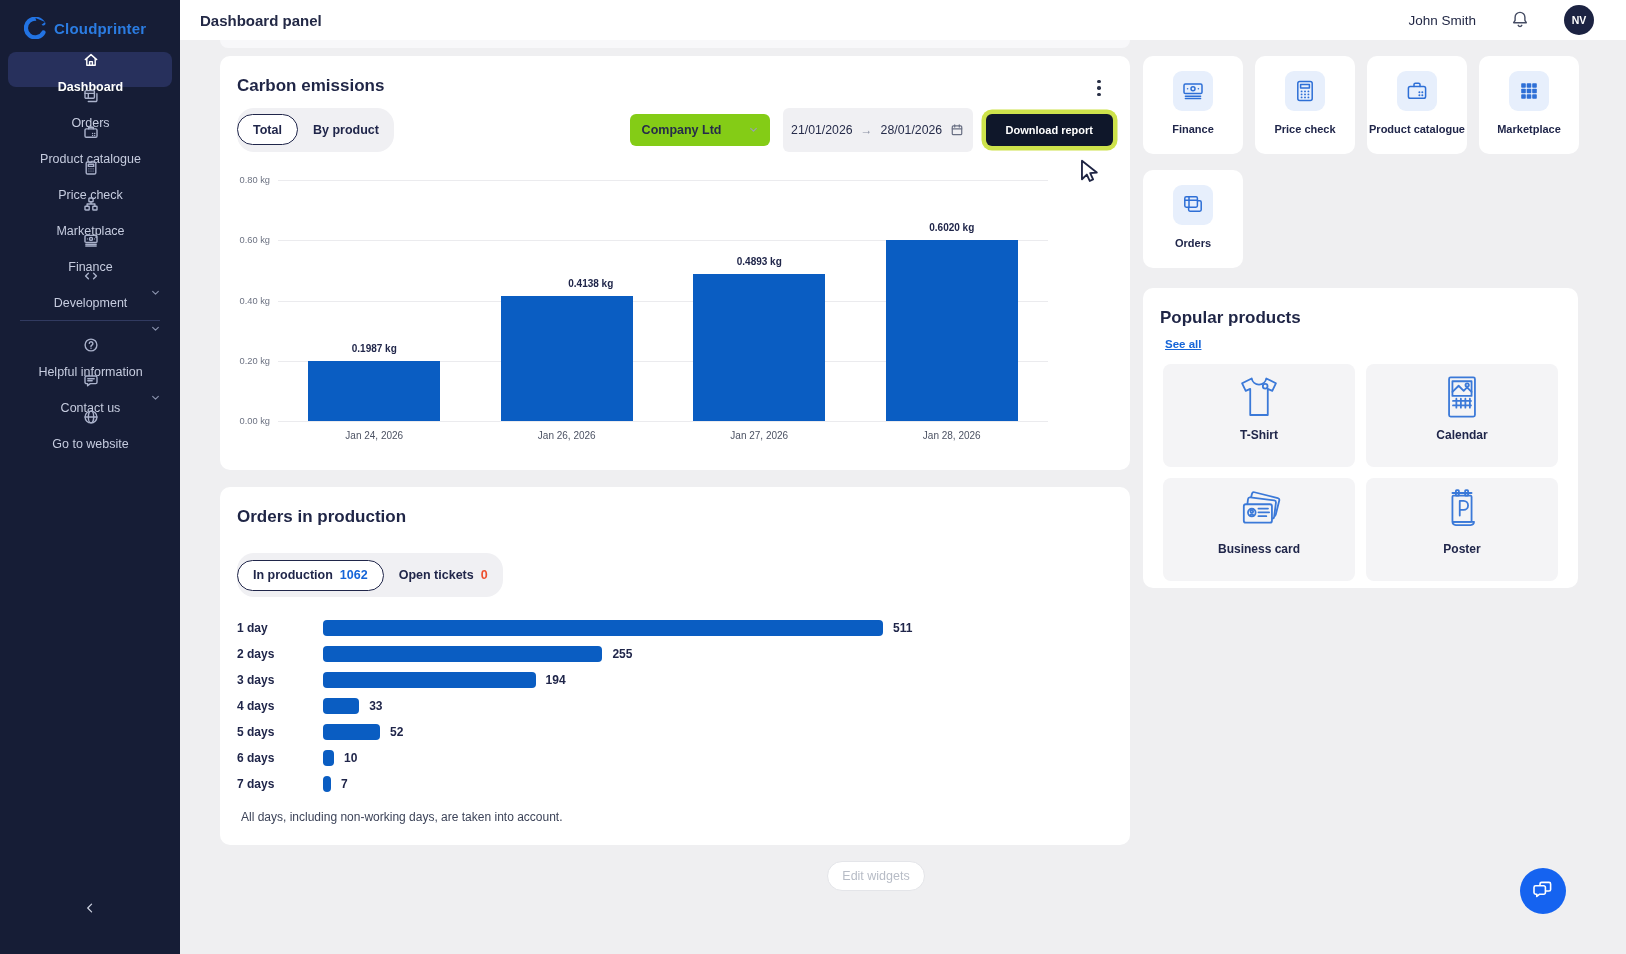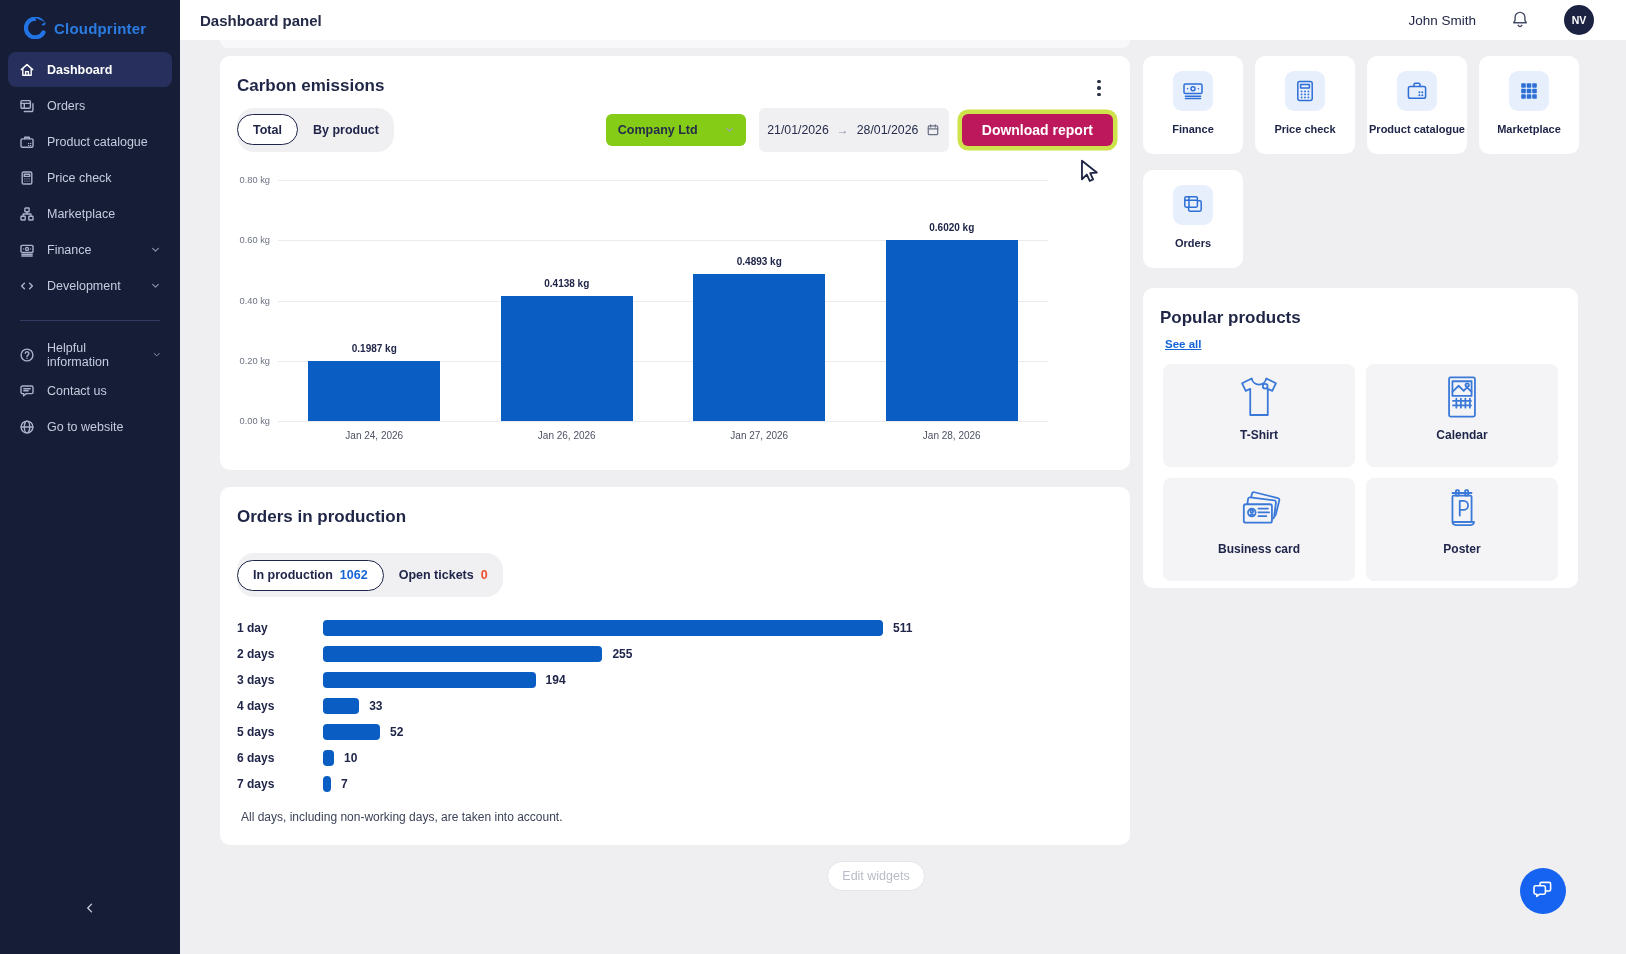--- a/index.html
+++ b/index.html
@@ -6,21 +6,21 @@
   html,body { width:1626px; height:954px; font-family:"Liberation Sans", sans-serif; }
   .app { position:relative; width:1626px; height:954px; background:#efeff1; overflow:hidden; }
 
   
   .sidebar { position:absolute; left:0; top:0; width:180px; height:954px; background:#161d36; color:#c6ccdf; }
   .logo { display:flex; align-items:center; gap:8px; padding:12px 0 0 24px; height:44px; cursor:pointer; }
   .logo-mark { width:22px; height:22px; }
   .logo-text { color:#2b7ce2; font-size:15px; font-weight:700; letter-spacing:.2px; }
   .nav { padding:8px 8px 0 8px; }
   .nav-item { position:relative; display:flex; align-items:center; gap:12px; height:35px; padding:0 10px 0 11px;
-              border-radius:8px; font-size:12.5px; color:#c6ccdf; cursor:pointer; margin-bottom:1px; }
+              border-radius:8px; font-size:12.5px; color:#c6ccdf; cursor:pointer; margin-bottom:1px;flex-direction:column; }
   .nav-item.active { background:#27305c; color:#ffffff; font-weight:700; }
   .nav-ico { width:16px; height:16px; flex:0 0 16px; color:#aab2cb; }
   .nav-item.active .nav-ico { color:#ffffff; }
   .nav-chev { width:13px; height:13px; margin-left:auto; color:#8a92ad; }
   .nav-divider { height:1px; background:#313a60; margin:17px 20px 16px 20px; }
   .ico svg, .nav-ico svg, .nav-chev svg { width:100%; height:100%; fill:none; stroke:currentColor;
       stroke-width:1.4; stroke-linecap:round; stroke-linejoin:round; display:block; }
   .collapse-btn { position:absolute; left:0; right:0; bottom:36px; text-align:center; color:#cfd4e2;
       font-size:15px; cursor:pointer; }
   .collapse-btn .ico { width:14px; height:14px; display:inline-block; }
@@ -55,22 +55,22 @@
   .tab-pill .cnt-blue { color:#1565d8; }
   .tab-pill .cnt-red { color:#ee4f2e; }
   .ctrl-right { margin-left:auto; display:flex; align-items:center; gap:13px; }
   .select-box { width:140px; height:32px; background:#84cc16; border-radius:6px; display:flex; align-items:center;
                 padding:0 10px 0 12px; font-size:12.5px; font-weight:700; color:#262c4a; cursor:pointer; }
   .select-box .ico { width:13px; height:13px; margin-left:auto; color:#9aa0b0; }
   .date-box { width:190px; height:44px; background:#f0f0f3; border-radius:6px; display:flex; align-items:center;
               justify-content:center; gap:8px; font-size:12.3px; color:#262c4a; cursor:pointer; }
   .date-box .arrow { color:#8a90a2; font-size:12px; }
   .date-box .ico { width:14px; height:14px; color:#6a7084; }
-  .btn-primary { height:32px; padding:0 20px; background:#be185d; color:#ffffff; border:none; border-radius:6px;
-                 font-size:14px; font-weight:600; font-family:inherit; cursor:pointer;
+  .btn-primary { height:32px; padding:0 20px; background:#0f172a; color:#ffffff; border:none; border-radius:6px;
+                 font-size:11px; font-weight:600; font-family:inherit; cursor:pointer;
                  box-shadow:0 0 0 4.5px #cde24b; }
   
   .chart { position:absolute; left:20px; top:114px; width:808px; height:276px; }
   .yaxis { position:absolute; left:0; top:10px; width:30px; height:241px; }
   .ytick { position:absolute; right:0; transform:translateY(-50%); font-size:9.3px; color:#6c7282; white-space:nowrap; }
   .plot { position:absolute; left:38px; top:10px; width:770px; height:241px; }
   .gridline { position:absolute; left:0; right:0; height:1px; background:#ebebee; }
   .bars { position:absolute; inset:0; display:flex; }
   .bar-slot { flex:1; position:relative; }
   .vbar { position:absolute; bottom:0; left:50%; transform:translateX(-50%); width:132px; background:#0a5dc2; }
@@ -349,21 +349,21 @@
             <div class="gridline" style="top: 120.5px;"></div>
             <div class="gridline" style="top: 180.75px;"></div>
             <div class="gridline" style="top: 241px;"></div>
             <div class="bars">
               <div class="bar-slot">
                 <div class="vbar" style="height: 59.8584px; background: rgb(10, 93, 194);"></div>
                 <span class="vbar-label" style="bottom: 66.8584px;">0.1987 kg</span>
               </div>
               <div class="bar-slot">
                 <div class="vbar" style="height: 124.657px; background: rgb(10, 93, 194);"></div>
-                <span class="vbar-label" style="bottom: 131.657px;">0.4138 kg</span>
+                <span class="vbar-label" style="bottom: 131.657px; margin-left: 24px;">0.4138 kg</span>
               </div>
               <div class="bar-slot">
                 <div class="vbar" style="height: 147.402px; background: rgb(10, 93, 194);"></div>
                 <span class="vbar-label" style="bottom: 154.402px;">0.4893 kg</span>
               </div>
               <div class="bar-slot">
                 <div class="vbar" style="height: 181.352px; background: rgb(10, 93, 194);"></div>
                 <span class="vbar-label" style="bottom: 188.352px;">0.6020 kg</span>
               </div>
             </div>

